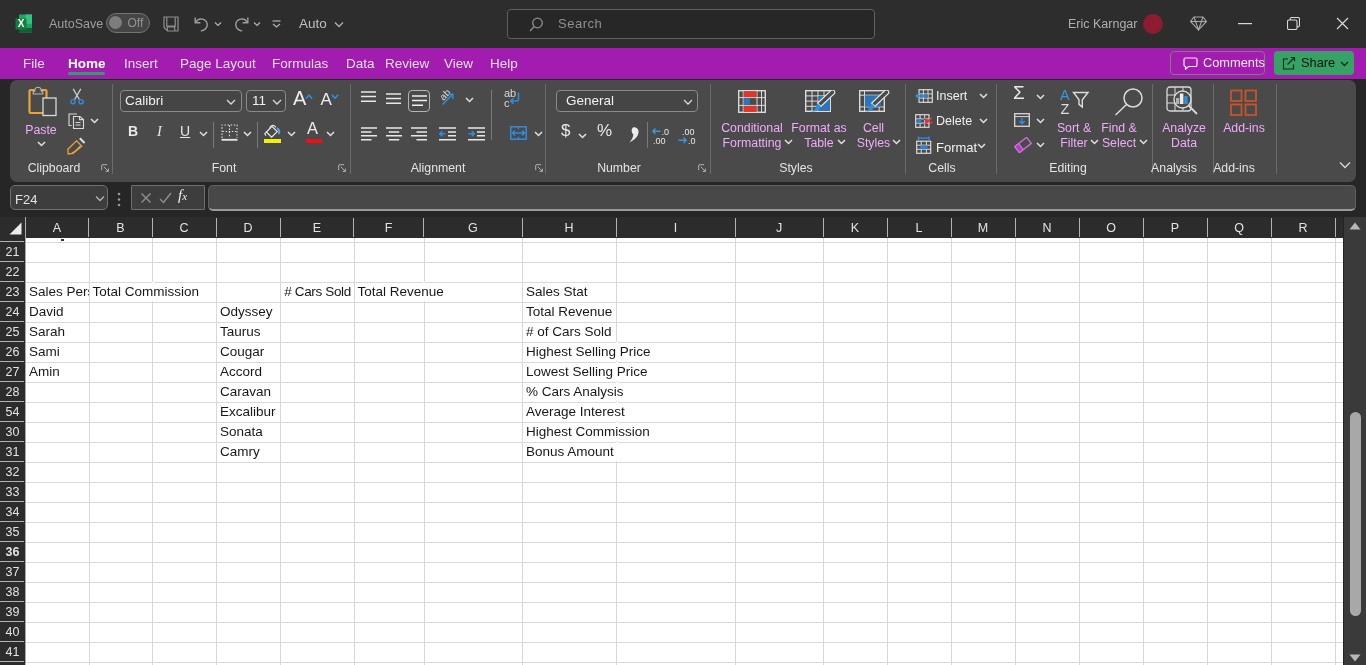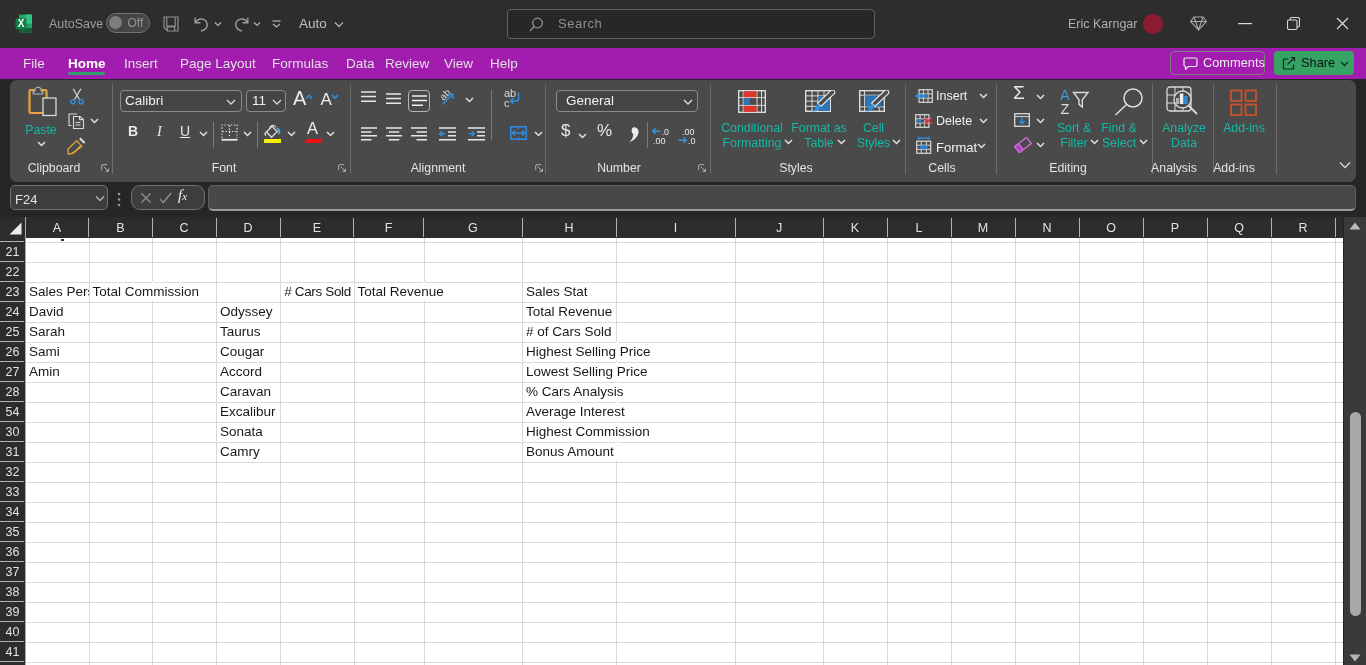--- a/index.html
+++ b/index.html
@@ -21,28 +21,28 @@
 #home-underline{position:absolute;left:68px;top:24px;width:37px;height:2.5px;background:#2f9e68;border-radius:2px}
 #comments-btn{position:absolute;left:1170px;top:3px;width:95px;height:24px;border:1px solid #7d7d7d;border-radius:4px;color:#ededed;font-size:12.8px;line-height:22px}
 #share-btn{position:absolute;left:1274px;top:3px;width:80px;height:24px;background:#36a365;border-radius:4px;color:#111;font-size:12.8px;line-height:24px}
 
 #ribbonzone{position:absolute;top:79px;left:0;width:1366px;height:138px;background:#262626}
 #ribbon{position:absolute;top:80px;left:10px;width:1346px;height:102px;background:#4a4a4a;border-radius:7px}
 .gsep{position:absolute;top:4px;width:1px;height:90px;background:#6b6b6b}
 .msep{position:absolute;width:1px;background:#7a7a7a}
 .glabel{position:absolute;top:81px;height:14px;line-height:14px;color:#e3e3e3;font-size:12.3px;text-align:center}
 .launch{position:absolute;top:84px}
-.bigtxt{position:absolute;color:#14b8a6;font-size:12.3px;text-align:center;line-height:15px}
+.bigtxt{position:absolute;color:#f0abfc;font-size:12.3px;text-align:center;line-height:15px}
 .rtxt{position:absolute;color:#f2f2f2;font-size:12.3px;line-height:15px}
 .combo{position:absolute;border:1px solid #8a8a8a;border-radius:4px;background:#454545;color:#f0f0f0;font-size:13.5px}
 .chev{position:absolute}
 
 #fbar{position:absolute;top:183px;left:0;width:1182px;height:34px}
 #namebox{position:absolute;left:10px;top:2px;width:98px;height:25px;border:1px solid #707070;border-radius:5px;background:#3d3d3d;color:#e2e2e2;font-size:13px;line-height:23px}
-#fxbox{position:absolute;left:131px;top:2px;width:74px;height:25px;border:1px solid #707070;border-radius:9px;background:#3d3d3d}
+#fxbox{position:absolute;left:131px;top:2px;width:74px;height:25px;border:1px solid #707070;border-radius:1px;background:#3d3d3d}
 #finput{position:absolute;left:208px;top:2px;width:1148px;height:26px;border-radius:5px;background:#484848;border:1px solid #5f5f5f;border-bottom:2px solid #9a9a9a}
 
 #sheet{position:absolute;top:217px;left:0;width:1366px;height:448px;background:#2c2c2c}
 #grid{position:absolute;left:25px;top:20.5px;width:1318.3px;height:427.5px;background:#ffffff}
 .vline{position:absolute;top:0;width:1px;height:427.5px;background:#d9d9d9}
 .hline{position:absolute;left:0;width:1318.3px;height:1px;background:#d9d9d9}
 .cell{position:absolute;height:20px;line-height:20px;color:#181818;font-size:13.5px;white-space:nowrap}
 #colhdr{position:absolute;left:0;top:0;width:1343.3px;height:20.5px;background:#2c2c2c}
 .clet{position:absolute;top:0;height:20.5px;line-height:23px;color:#e3e3e3;font-size:12.5px;text-align:center}
 .ctick{position:absolute;top:1px;width:1px;height:19px;background:#b2b2b2}
@@ -638,21 +638,21 @@
         <div class="rnum" style="top: 104px;">26</div>
         <div class="rnum" style="top: 124px;">27</div>
         <div class="rnum" style="top: 144px;">28</div>
         <div class="rnum" style="top: 164px;">54</div>
         <div class="rnum" style="top: 184px;">30</div>
         <div class="rnum" style="top: 204px;">31</div>
         <div class="rnum" style="top: 224px;">32</div>
         <div class="rnum" style="top: 244px;">33</div>
         <div class="rnum" style="top: 264px;">34</div>
         <div class="rnum" style="top: 284px;">35</div>
-        <div class="rnum" style="top: 304px;">36</div>
+        <div class="rnum" style="top: 304px; font-weight: bold;">36</div>
         <div class="rnum" style="top: 324px;">37</div>
         <div class="rnum" style="top: 344px;">38</div>
         <div class="rnum" style="top: 364px;">39</div>
         <div class="rnum" style="top: 384px;">40</div>
         <div class="rnum" style="top: 404px;">41</div>
       </div>
   <svg class="abs" style="left:9px;top:5px" width="13" height="13" viewBox="0 0 13 13">
         <path d="M12.5 0.5 V12.5 H0.5 Z" fill="#ececec"></path>
       </svg>
   <div id="rowhdr-border"></div>

